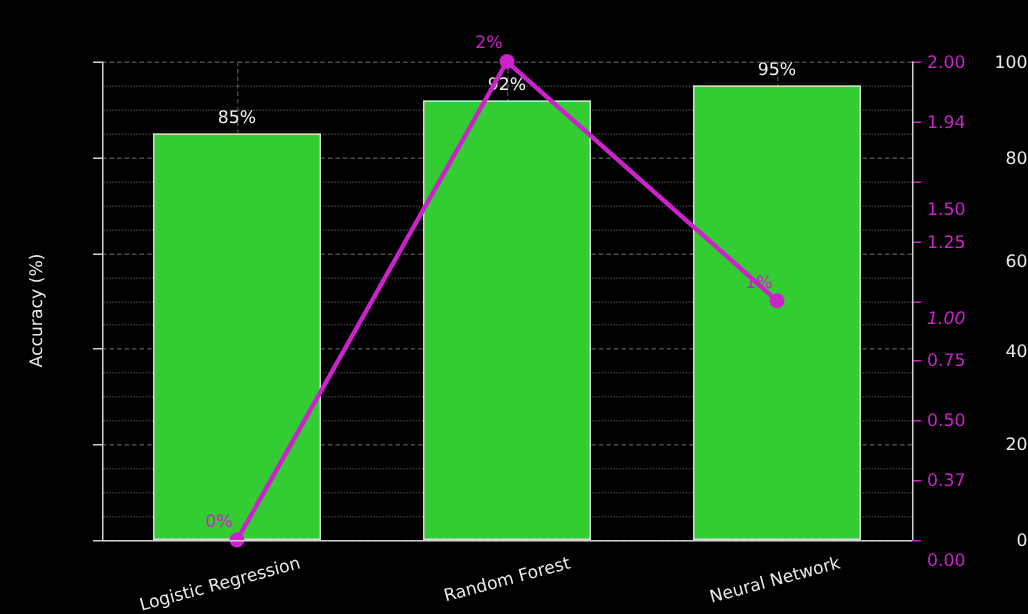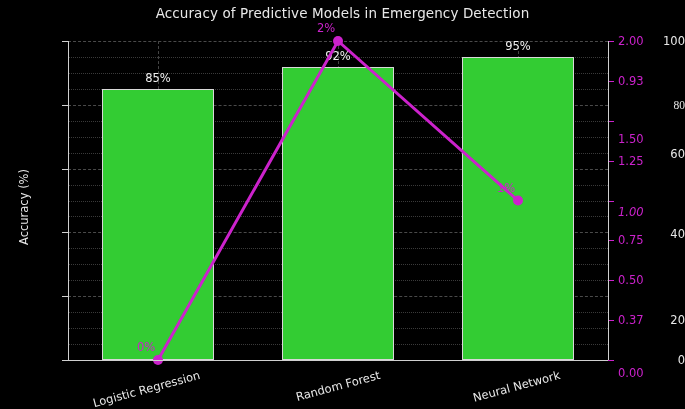--- a/index.html
+++ b/index.html
@@ -53,21 +53,20 @@
   .lineLayer{position:absolute;left:0;top:0;width:685px;height:409px;
              pointer-events:none;}
   .ptlab{position:absolute;color:#cc22cc;font-size:11.5px;
          text-align:center;transform:translateX(-50%);}
 </style>
 </head>
 <body>
 
 <div id="fig">
 
-  <div class="title">Accuracy of Predictive Models in Emergency Detection</div>
 
   <div class="plot"></div>
 
   <div id="layers">
       <div class="grid-minor" style="top: 344.05px;"></div>
       <div class="grid-minor" style="top: 328.1px;"></div>
       <div class="grid-minor" style="top: 312.15px;"></div>
       <div class="grid-minor" style="top: 280.25px;"></div>
       <div class="grid-minor" style="top: 264.3px;"></div>
       <div class="grid-minor" style="top: 248.35px;"></div>
@@ -78,49 +77,49 @@
       <div class="grid-minor" style="top: 136.7px;"></div>
       <div class="grid-minor" style="top: 120.75px;"></div>
       <div class="grid-minor" style="top: 88.85px;"></div>
       <div class="grid-minor" style="top: 72.9px;"></div>
       <div class="grid-minor" style="top: 56.95px;"></div>
       <div class="grid-major" style="top: 360px;"></div>
       <div class="tick-l" style="top: 360px;"></div>
       <div class="tlab-l" style="top: 360px;">0</div>
       <div class="grid-major" style="top: 296.2px;"></div>
       <div class="tick-l" style="top: 296.2px;"></div>
-      <div class="tlab-l" style="top: 296.2px; margin-top: 24px;">20</div>
+      <div class="tlab-l" style="top: 296.2px;">20</div>
       <div class="grid-major" style="top: 232.4px;"></div>
       <div class="tick-l" style="top: 232.4px;"></div>
       <div class="tlab-l" style="top: 234px;">40</div>
       <div class="grid-major" style="top: 168.6px;"></div>
       <div class="tick-l" style="top: 168.6px;"></div>
-      <div class="tlab-l" style="top: 154px;">60</div>
+      <div class="tlab-l" style="top: 174px;">60</div>
       <div class="grid-major" style="top: 104.8px;"></div>
       <div class="tick-l" style="top: 104.8px;"></div>
-      <div class="tlab-l" style="top: 104.8px; font-family: Liberation Serif, serif;">80</div>
+      <div class="tlab-l" style="top: 104.8px;">80</div>
       <div class="grid-major" style="top: 41px;"></div>
       <div class="tick-l" style="top: 41px;"></div>
       <div class="tlab-l" style="top: 41px;">100</div>
       <div class="tick-r" style="top: 360px;"></div>
       <div class="tlab-r" style="top: 373px;">0.00</div>
       <div class="tick-r" style="top: 320.125px;"></div>
       <div class="tlab-r" style="top: 320.125px;">0.37</div>
       <div class="tick-r" style="top: 280.25px;"></div>
       <div class="tlab-r" style="top: 280.25px;">0.50</div>
       <div class="tick-r" style="top: 240.375px;"></div>
       <div class="tlab-r" style="top: 240.375px;">0.75</div>
       <div class="tick-r" style="top: 200.5px;"></div>
       <div class="tlab-r" style="top: 212px; font-style: italic;">1.00</div>
       <div class="tick-r" style="top: 160.625px;"></div>
       <div class="tlab-r" style="top: 160.625px;">1.25</div>
       <div class="tick-r" style="top: 120.75px;"></div>
       <div class="tlab-r" style="top: 139px;">1.50</div>
       <div class="tick-r" style="top: 80.875px;"></div>
-      <div class="tlab-r" style="top: 80.875px;">0.93</div>
+      <div class="tlab-r" style="top: 80.875px;">1.94</div>
       <div class="tick-r" style="top: 41px;"></div>
       <div class="tlab-r" style="top: 41px;">2.00</div>
       <div class="grid-v" style="left: 158px;"></div>
       <div class="grid-v" style="left: 338px;"></div>
       <div class="grid-v" style="left: 518px;"></div>
       <div class="bar" style="left: 102.2px; top: 88.85px; width: 111.6px; height: 271.15px; background: rgb(51, 204, 51); border-color: rgb(216, 216, 216);"></div>
       <div class="barlab" style="left: 158px; top: 70.85px;">85%</div>
       <div class="bar" style="left: 282.2px; top: 66.52px; width: 111.6px; height: 293.48px; background: rgb(51, 204, 51); border-color: rgb(216, 216, 216);"></div>
       <div class="barlab" style="left: 338px; top: 48.52px;">92%</div>
       <div class="bar" style="left: 462.2px; top: 56.95px; width: 111.6px; height: 303.05px; background: rgb(51, 204, 51); border-color: rgb(216, 216, 216);"></div>

